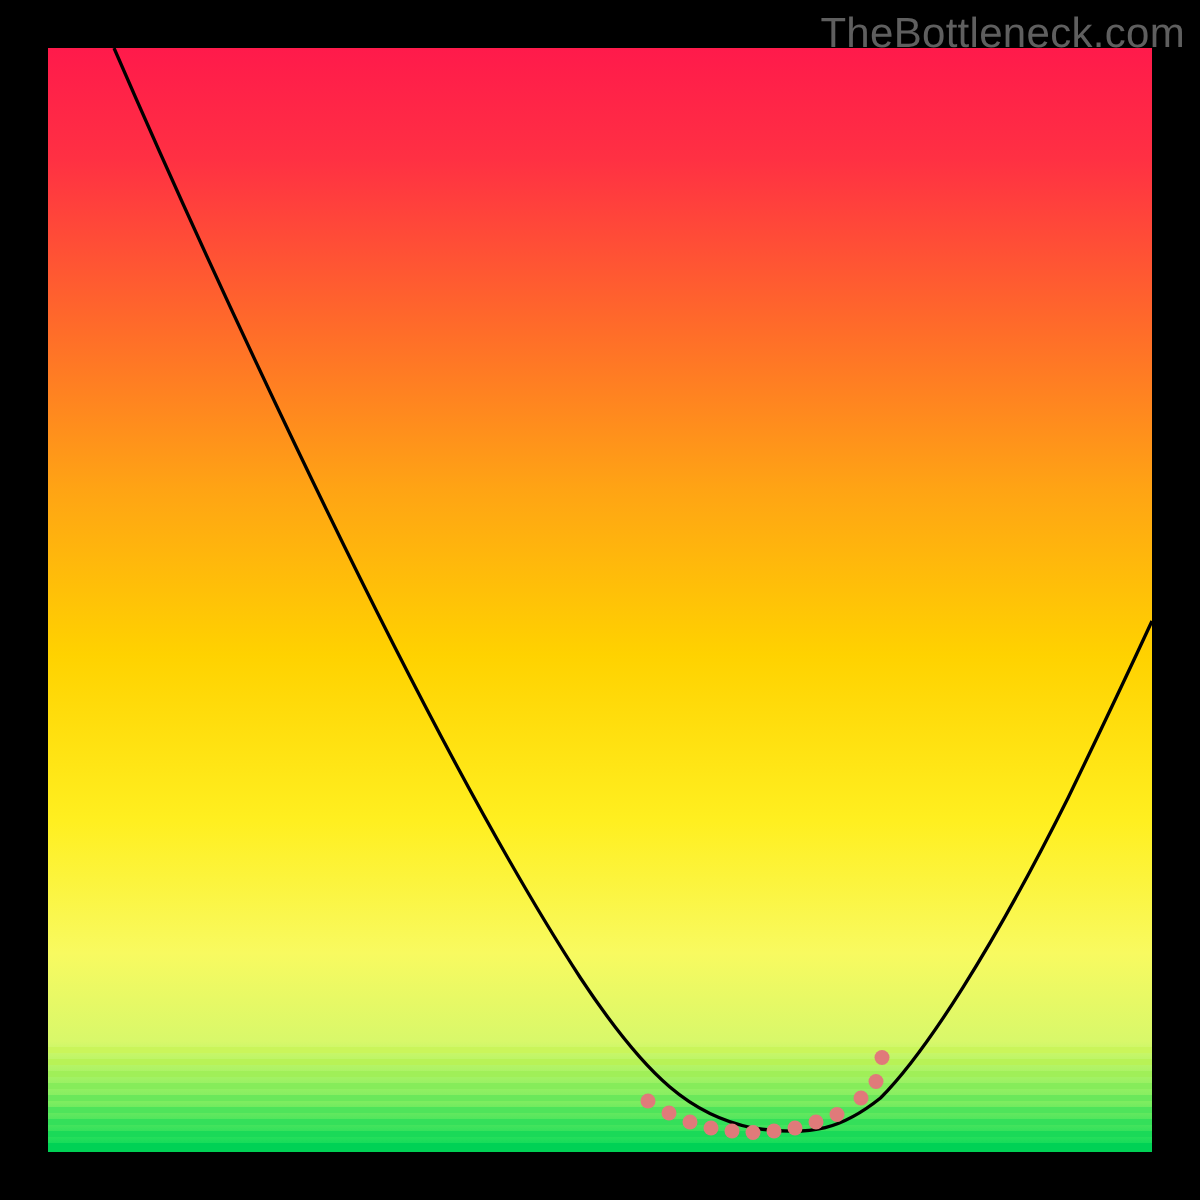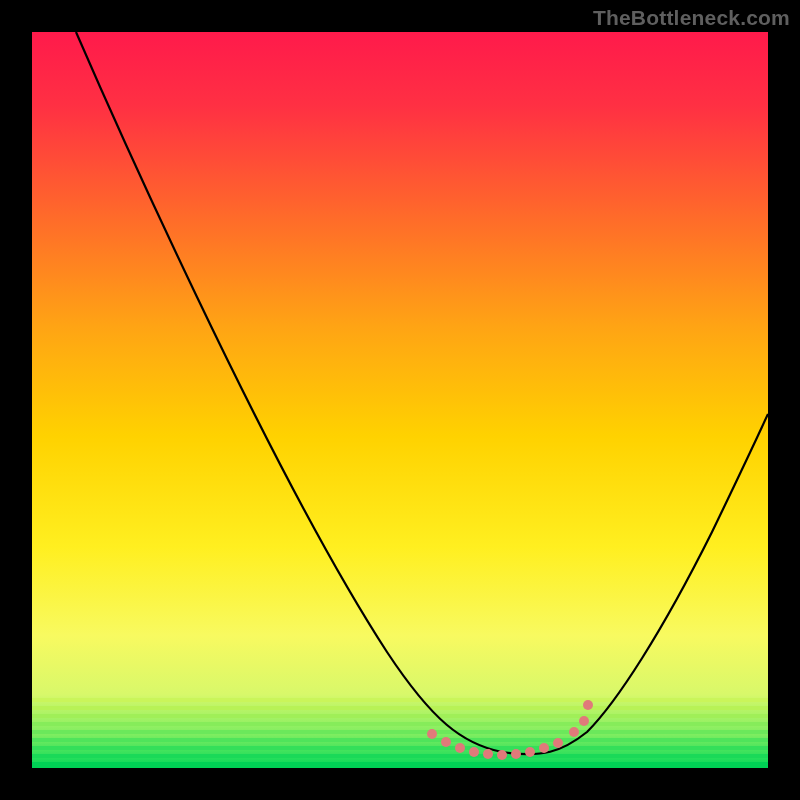--- a/index.html
+++ b/index.html
@@ -24,22 +24,22 @@
     left: 0;
     top: 0;
     width: 736px;
     height: 736px;
   }
   .attribution {
     position: absolute;
     top: 6px;
     right: 10px;
     color: #5f5f5f;
-    font-size: 21px;
-    font-weight: 700;
+    font-size: 28px;
+    font-weight: 400;
     letter-spacing: 0.2px;
   }
 </style>
 </head>
 <body>
 
 <div class="chart-frame">
 
   <svg class="plot-area" viewBox="0 0 736 736" preserveAspectRatio="none">
     <defs>

